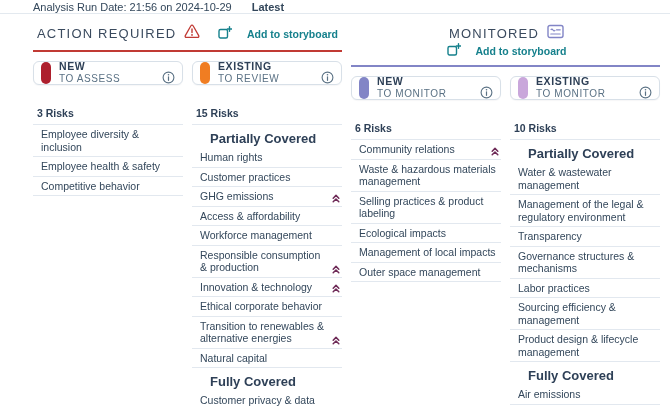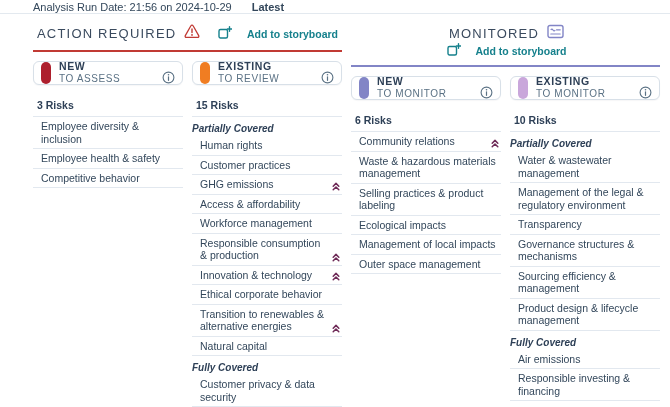--- a/index.html
+++ b/index.html
@@ -28,23 +28,23 @@
   .risk-card { height:24px; border:1px solid #d8e0e8; border-radius:6px;
     display:flex; align-items:flex-end; padding:0 7px; gap:8px; background:#fff;
     box-shadow:0 1px 1px rgba(40,60,80,.04); }
   .pill { width:10px; height:22px; border-radius:5px; flex:0 0 auto; }
   .card-lines { display:flex; flex-direction:column; line-height:1.15; flex:1 1 auto; }
   .card-lines .l1 { font-size:10.5px; font-weight:bold; letter-spacing:.6px; color:#2e4057; }
   .card-lines .l2 { font-size:10px; letter-spacing:.6px; color:#5a7184; }
   .info { flex:0 0 auto; display:flex; cursor:pointer; }
 
   .count { font-size:10.5px; font-weight:bold; color:#2e4057;
-    padding:6px 0 5px 4px; margin-top:8px; border-bottom:1px solid #e2e8ef; }
-  .gheading { font-size:10px; font-weight:bold; font-style:italic; color:#2e4057;
-    padding:6px 0 2px 0; }
+    padding:6px 0 5px 4px; margin-top:16px; border-bottom:1px solid #e2e8ef; }
+  .gheading { font-size:13px; font-weight:bold; color:#2e4057;
+    padding:6px 0 2px 0;margin-left:18px; }
   .item { display:flex; align-items:flex-end; gap:4px;
     padding:3px 2px 3px 8px; border-bottom:1px solid #e2e8ef; }
   .item .t { flex:1 1 auto; font-size:10.5px; line-height:12.5px; color:#33475b; }
   .item svg { flex:0 0 auto; }
 </style>
 </head>
 <body>
 
 <div class="page">
 
@@ -263,20 +263,23 @@
             <div class="item">
               <span class="t">Management of the legal &amp; regulatory environment</span>
             </div>
             <div class="item">
               <span class="t">Transparency</span>
             </div>
             <div class="item">
               <span class="t">Governance structures &amp; mechanisms</span>
             </div>
             <div class="item">
+              <span class="t">Labor practices</span>
+            </div>
+            <div class="item">
               <span class="t">Sourcing efficiency &amp; management</span>
             </div>
             <div class="item">
               <span class="t">Product design &amp; lifecycle management</span>
             </div>
             <div class="gheading">Fully Covered</div>
             <div class="item">
               <span class="t">Air emissions</span>
             </div>
             <div class="item">

